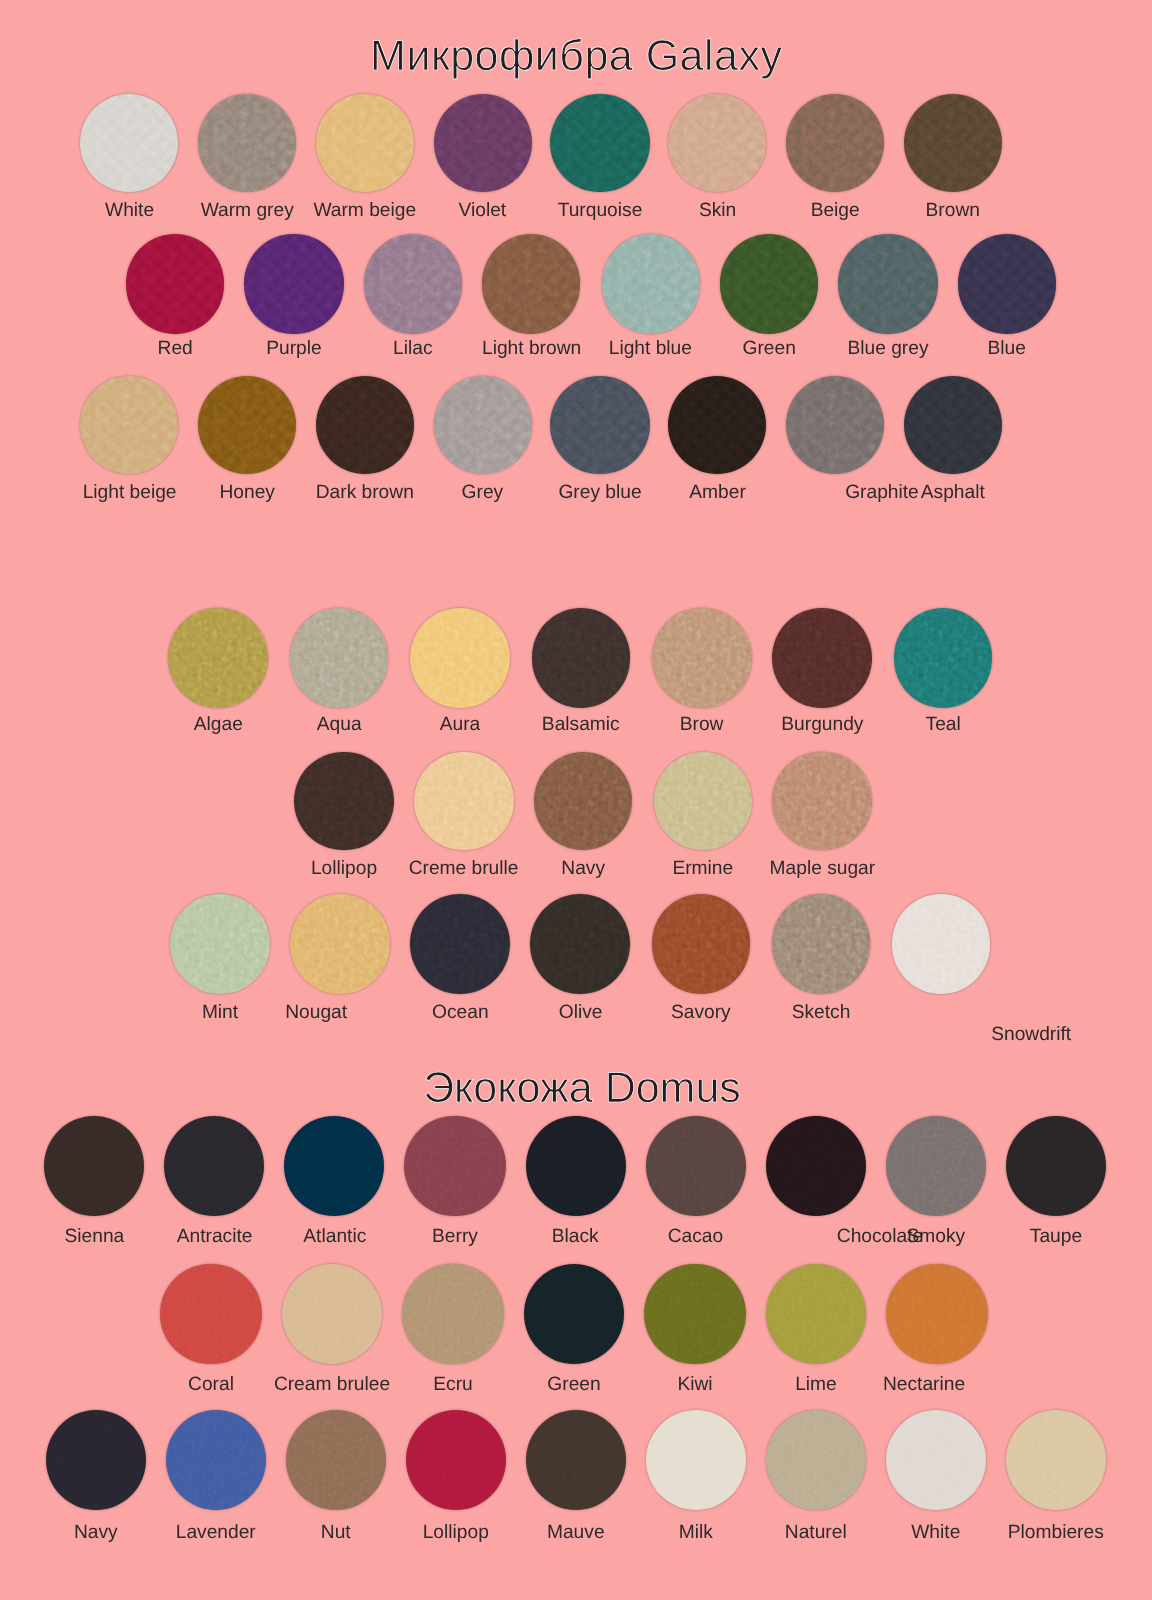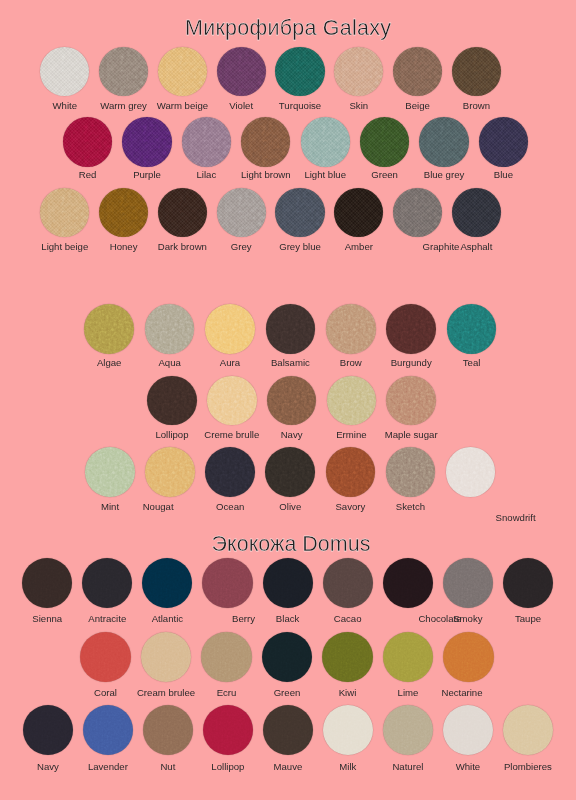--- a/index.html
+++ b/index.html
@@ -144,21 +144,21 @@
     <div class="dot tex-grain" style="left: 445.75px; top: 446.95px; width: 49.7px; height: 49.7px; background: rgb(229, 220, 214);"></div>
     <div class="cap" style="left: 410.6px; width: 120px; top: 513px; margin-left: 45px;">Snowdrift</div>
     <div class="section-title" style="top: 534.2px; letter-spacing: 0px; left: 3px; text-indent: 0px;">Экокожа Domus</div>
     <div class="dot tex-smooth" style="left: 22.1px; top: 557.7px; width: 50.2px; height: 50.2px; background: rgb(54, 41, 38);"></div>
     <div class="cap" style="left: -12.8px; width: 120px; top: 613.5px;">Sienna</div>
     <div class="dot tex-smooth" style="left: 82.2px; top: 557.7px; width: 50.2px; height: 50.2px; background: rgb(41, 39, 45);"></div>
     <div class="cap" style="left: 47.3px; width: 120px; top: 613.5px;">Antracite</div>
     <div class="dot tex-smooth" style="left: 142.3px; top: 557.7px; width: 50.2px; height: 50.2px; background: rgb(1, 46, 70);"></div>
     <div class="cap" style="left: 107.4px; width: 120px; top: 613.5px;">Atlantic</div>
     <div class="dot tex-smooth" style="left: 202.4px; top: 557.7px; width: 50.2px; height: 50.2px; background: rgb(135, 64, 77);"></div>
-    <div class="cap" style="left: 167.5px; width: 120px; top: 613.5px; padding-left: 16px;">Berry</div>
+    <div class="cap" style="left: 167.5px; width: 120px; top: 613.5px;">Berry</div>
     <div class="dot tex-smooth" style="left: 262.5px; top: 557.7px; width: 50.2px; height: 50.2px; background: rgb(26, 30, 38);"></div>
     <div class="cap" style="left: 227.6px; width: 120px; top: 613.5px;">Black</div>
     <div class="dot tex-smooth" style="left: 322.6px; top: 557.7px; width: 50.2px; height: 50.2px; background: rgb(86, 67, 64);"></div>
     <div class="cap" style="left: 287.7px; width: 120px; top: 613.5px;">Cacao</div>
     <div class="dot tex-smooth" style="left: 382.7px; top: 557.7px; width: 50.2px; height: 50.2px; background: rgb(35, 22, 26);"></div>
     <div class="cap" style="left: 346px; width: 120px; top: 613.5px; margin-left: 34px;">Chocolate</div>
     <div class="dot tex-smooth" style="left: 442.8px; top: 557.7px; width: 50.2px; height: 50.2px; background: rgb(119, 110, 109);"></div>
     <div class="cap" style="left: 407.9px; width: 120px; top: 613.5px;">Smoky</div>
     <div class="dot tex-smooth" style="left: 502.9px; top: 557.7px; width: 50.2px; height: 50.2px; background: rgb(41, 36, 38);"></div>
     <div class="cap" style="left: 468px; width: 120px; top: 613.5px;">Taupe</div>

